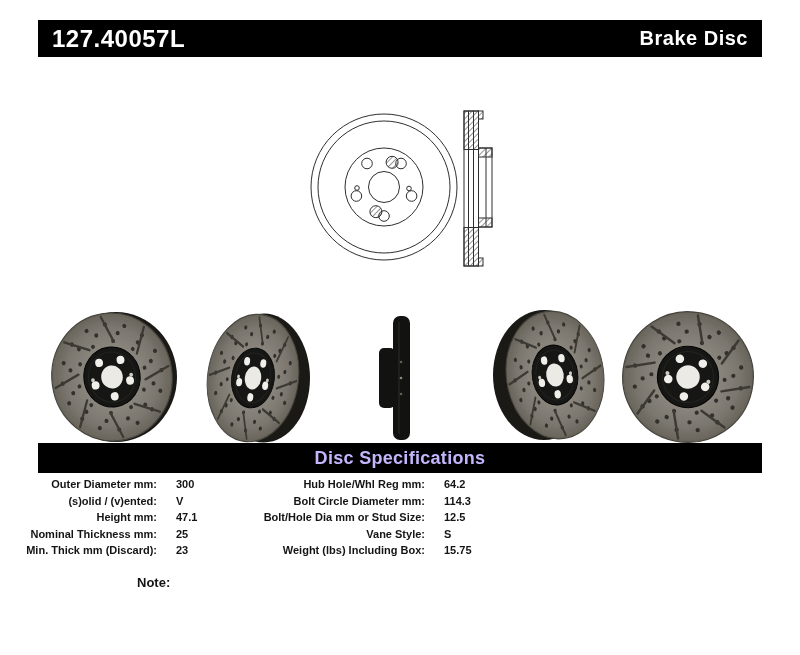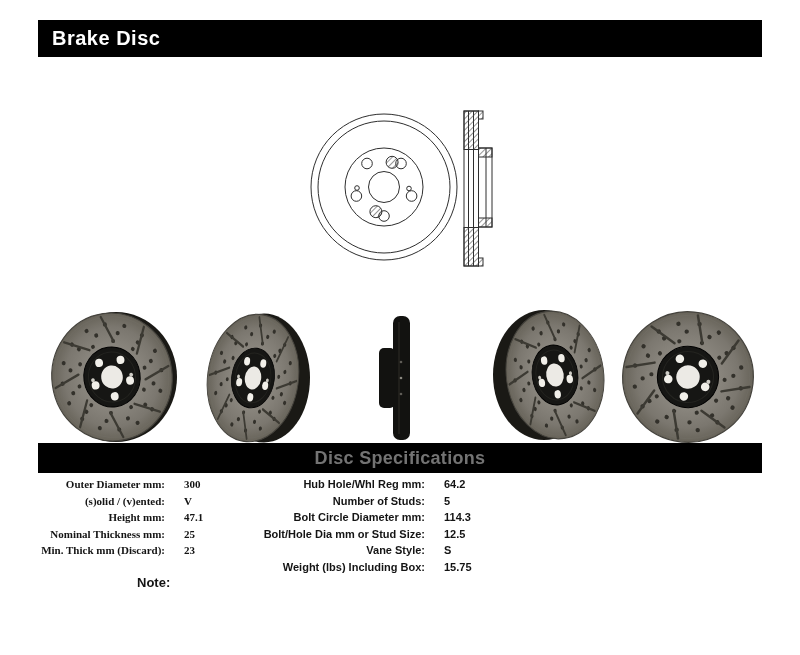--- a/index.html
+++ b/index.html
@@ -10,48 +10,49 @@
   .header-bar{
     position:absolute;left:38px;top:20px;width:724px;height:37px;
     background:#000000;color:#ffffff;display:flex;align-items:center;
     justify-content:space-between;box-sizing:border-box;padding:0 14px;
   }
   .header-bar .part-number{font-size:24px;font-weight:700;letter-spacing:.5px;}
   .header-bar .product-title{font-size:20px;font-weight:700;letter-spacing:.5px;}
 
   .spec-bar{
     position:absolute;left:38px;top:443px;width:724px;height:30px;
-    background:#000000;color:#737373;display:flex;align-items:center;justify-content:center;
+    background:#000000;color:#c4b5fd;display:flex;align-items:center;justify-content:center;
     font-size:18px;font-weight:700;letter-spacing:.3px;
   }
 
   
   .tech-drawing{position:absolute;left:290px;top:98px;width:215px;height:185px;}
   .photo-row{position:absolute;left:0px;top:300px;width:800px;height:150px;}
 
   
   .spec-col{position:absolute;color:#141414;font-weight:700;font-size:11px;}
   .spec-row{display:flex;align-items:baseline;height:16.5px;line-height:16.5px;}
   .spec-label{display:inline-block;text-align:right;white-space:nowrap;}
   .spec-value{display:inline-block;margin-left:19px;white-space:nowrap;}
-  .col-left{left:20px;top:476px;font-family:Liberation Serif, serif;}
+  .col-left{left:12px;top:476px;}
   .col-left .spec-label{width:145px;}
   .col-mid{left:230px;top:476px;}
   .col-mid .spec-label{width:195px;}
   .col-right{left:530px;top:476px;}
   .col-right .spec-label{width:127px;}
 
   .note-label{position:absolute;left:95px;top:575px;font-size:13px;font-weight:700;color:#141414;padding-left:42px;}
 </style>
 </head>
 <body>
 
 <div class="page">
 
   <div class="header-bar">
+    <span class="part-number">127.40057L</span>
     <span class="product-title">Brake Disc</span>
   </div>
 
   <svg class="tech-drawing" viewBox="290 98 215 185">
     <defs>
       <pattern id="hatch" width="4" height="4" patternUnits="userSpaceOnUse" patternTransform="rotate(45)">
         <line x1="0" y1="0" x2="0" y2="4" stroke="#3c3c3c" stroke-width="1.1"></line>
       </pattern>
     </defs>
 
@@ -200,24 +201,20 @@
       <span class="spec-value">23</span>
     </div>
   </div>
 
   <div class="spec-col col-mid">
     <div class="spec-row">
       <span class="spec-label">Hub Hole/Whl Reg mm:</span>
       <span class="spec-value">64.2</span>
     </div>
     <div class="spec-row">
-      <span class="spec-label">Number of Studs:</span>
-      <span class="spec-value">5</span>
-    </div>
-    <div class="spec-row">
       <span class="spec-label">Bolt Circle Diameter mm:</span>
       <span class="spec-value">114.3</span>
     </div>
     <div class="spec-row">
       <span class="spec-label">Bolt/Hole Dia mm or Stud Size:</span>
       <span class="spec-value">12.5</span>
     </div>
     <div class="spec-row">
       <span class="spec-label">Vane Style:</span>
       <span class="spec-value">S</span>

